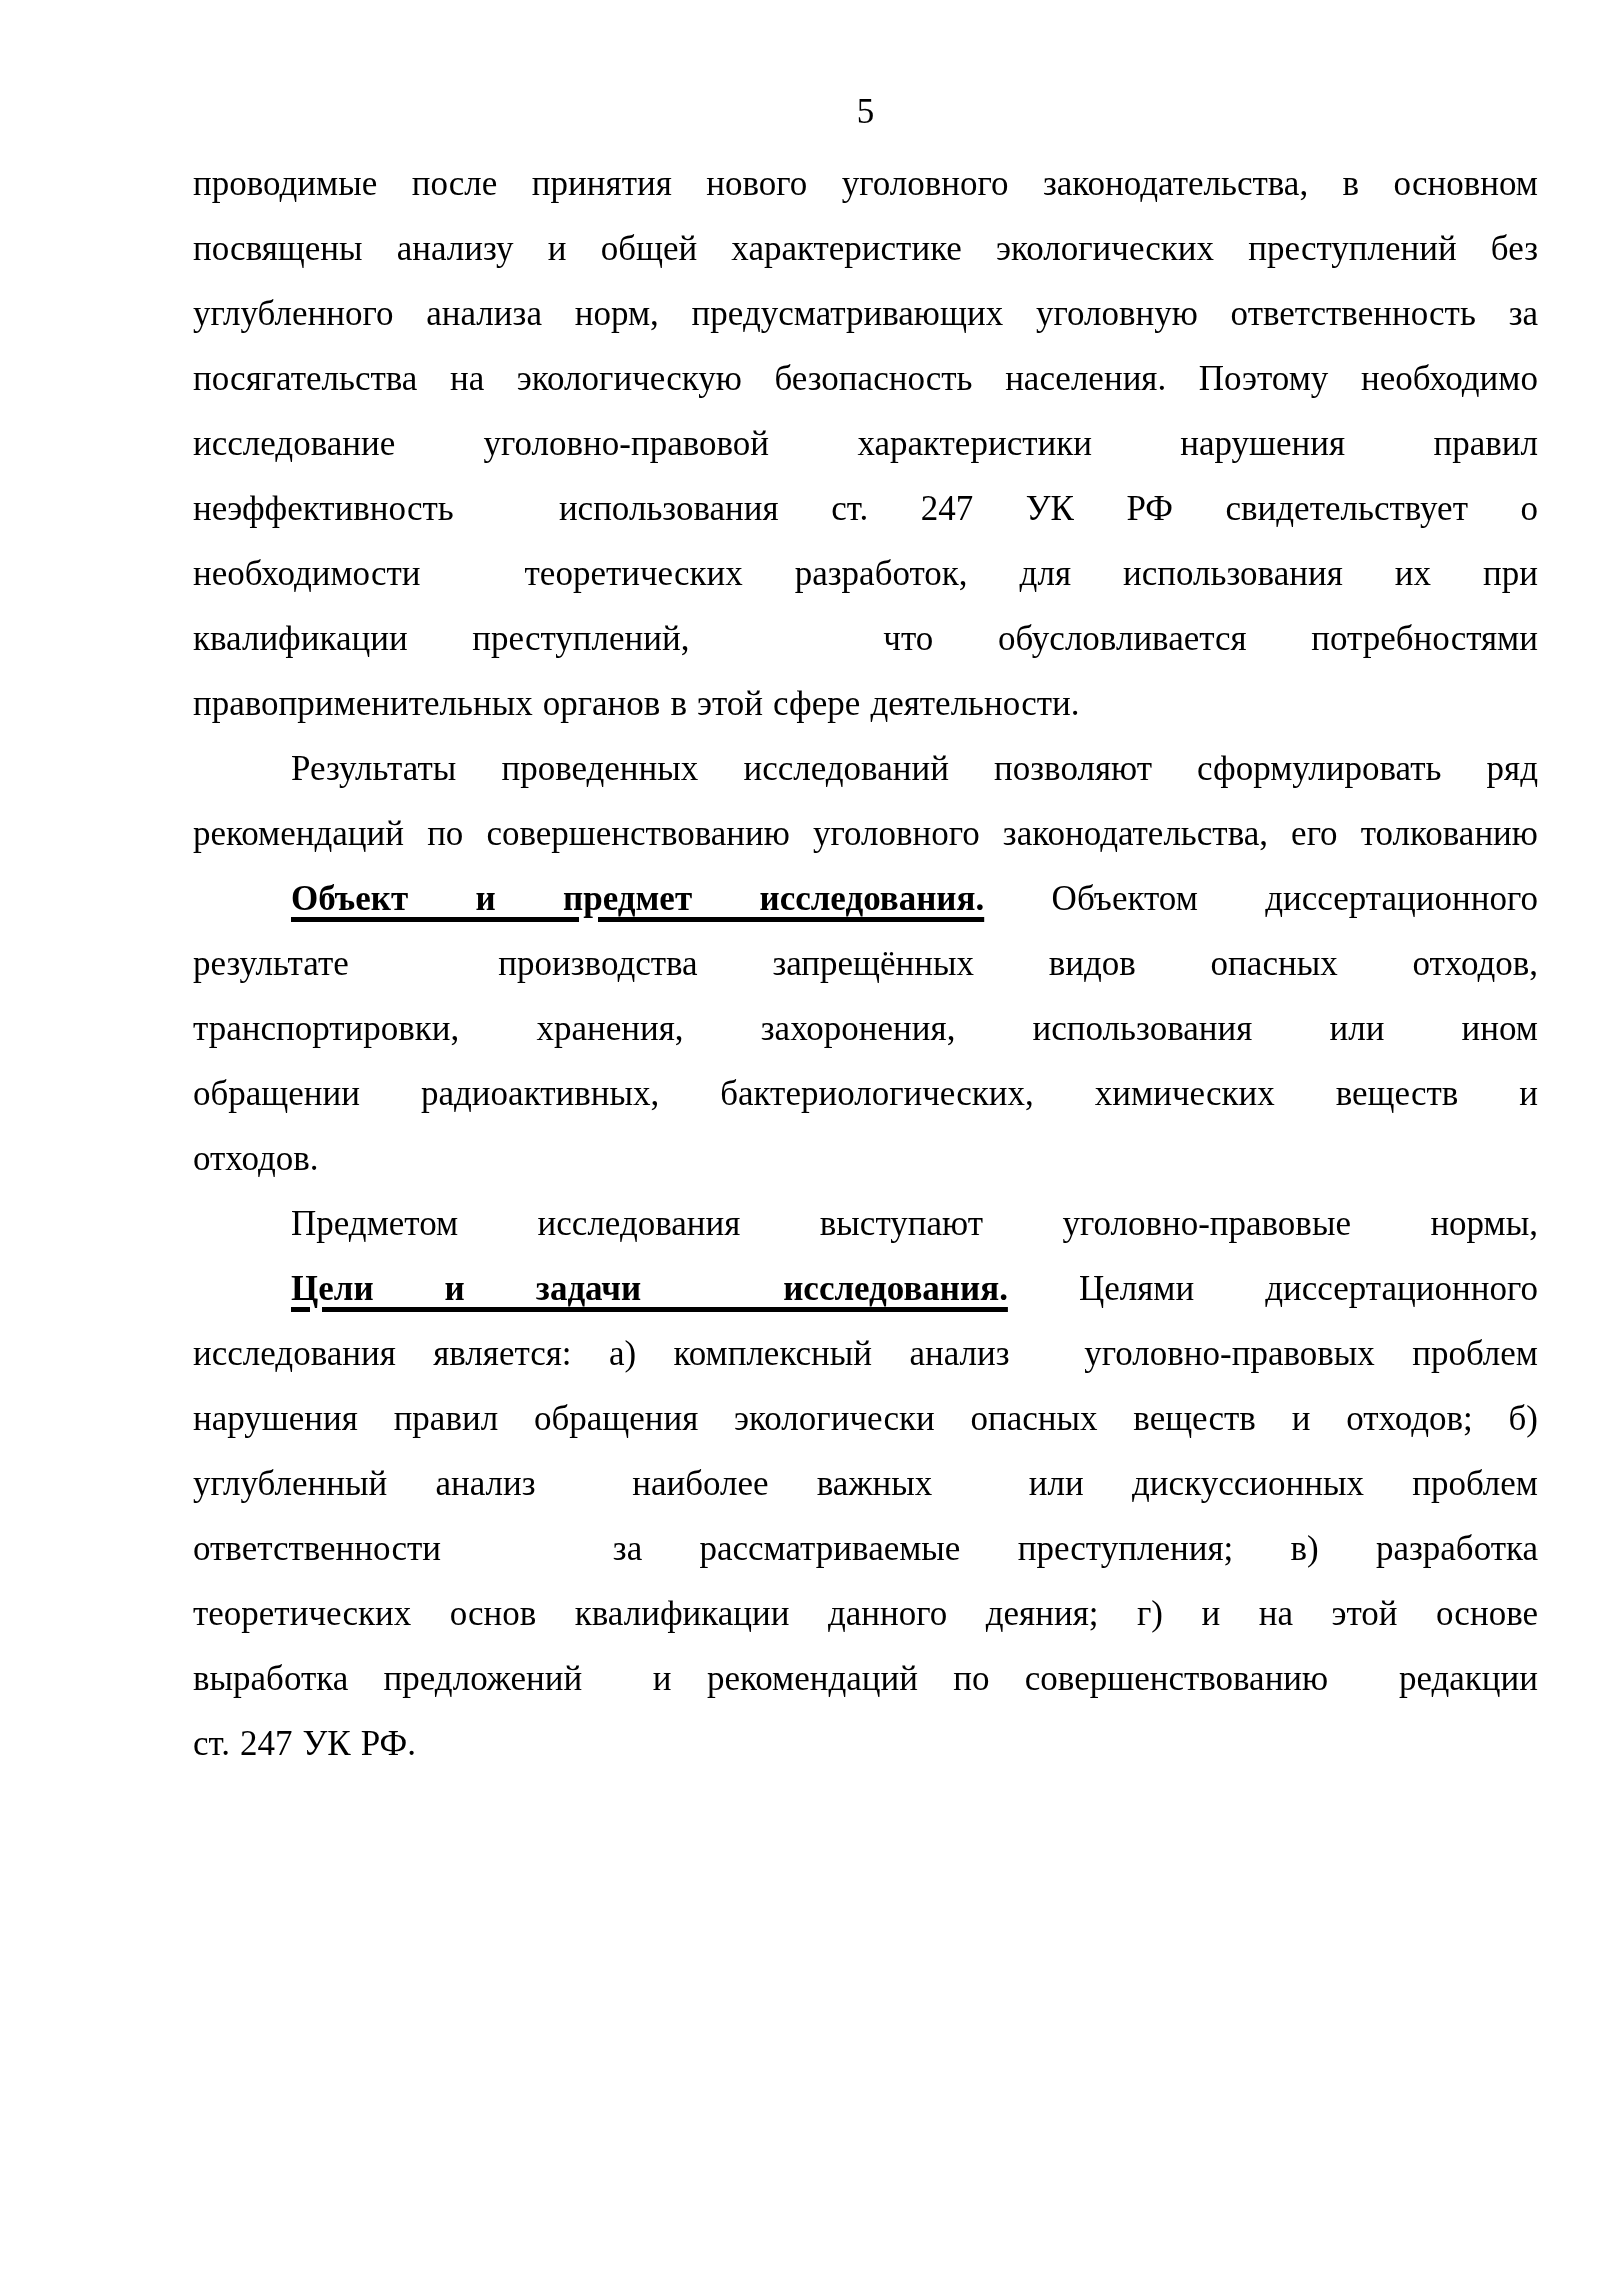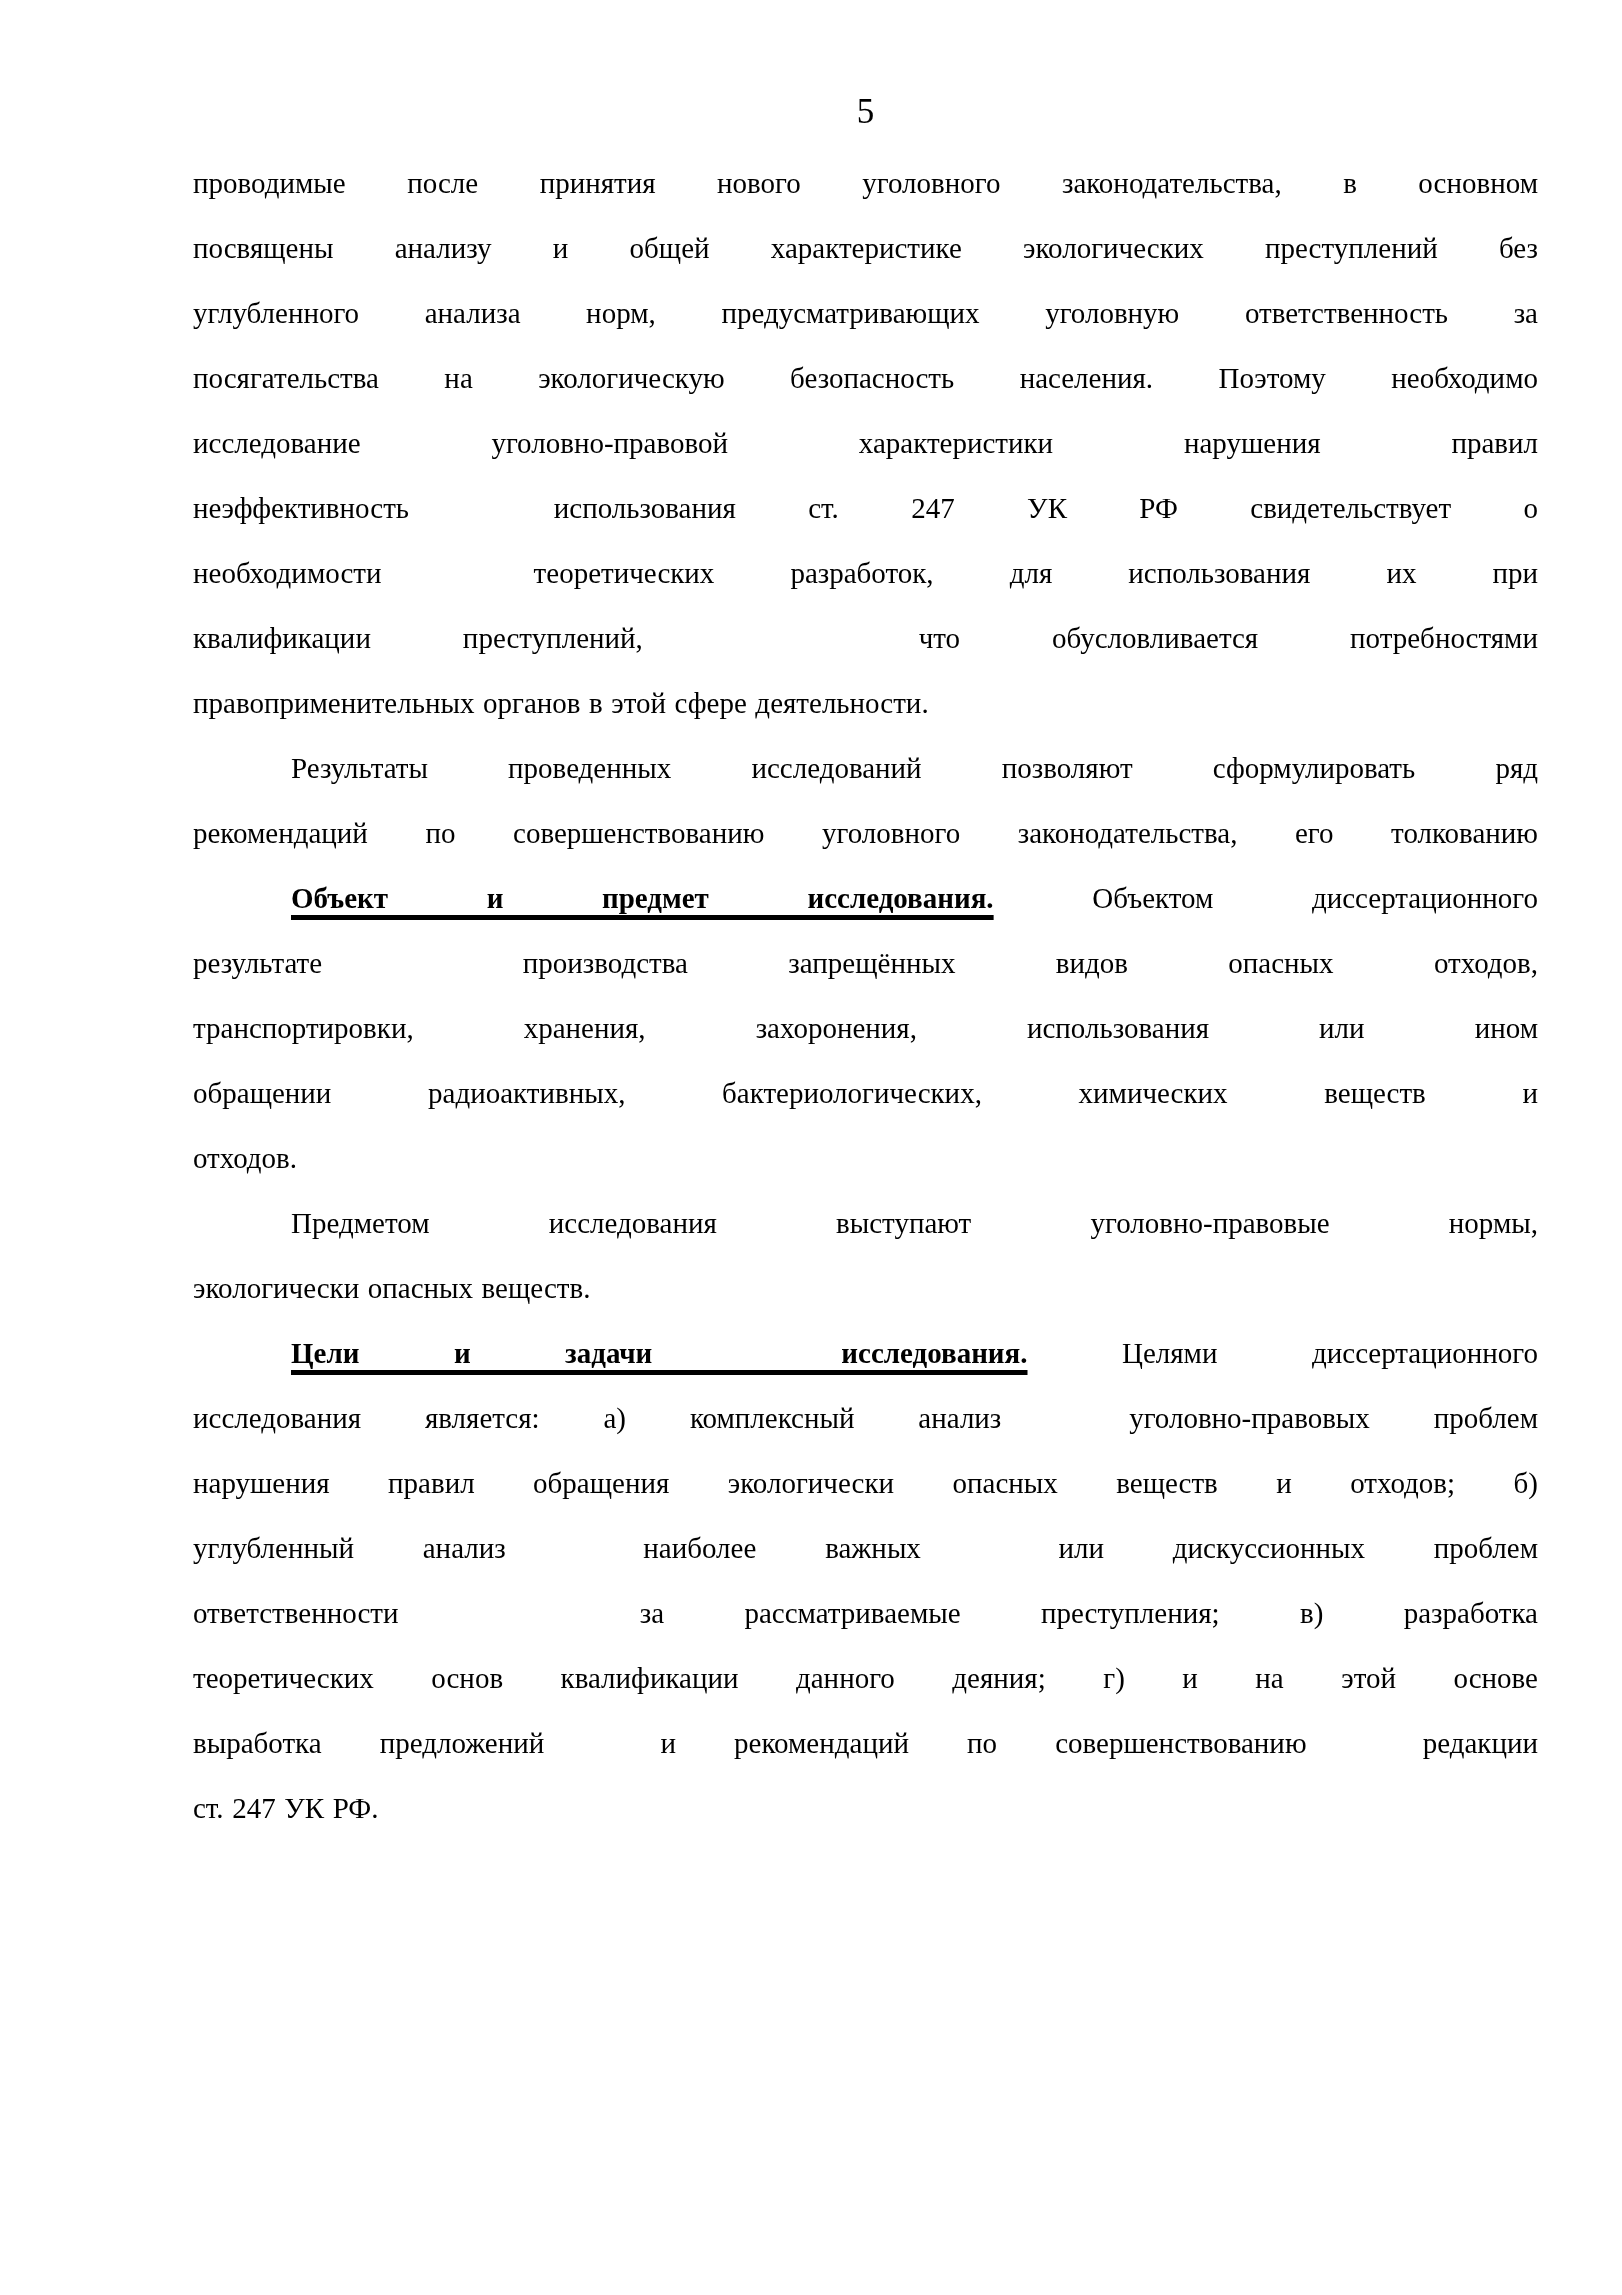--- a/index.html
+++ b/index.html
@@ -18,21 +18,21 @@
   .page-number {
     height: 65px;
     line-height: 65px;
     font-size: 35px;
     text-align: center;
   }
   .doc-body { margin-top: 6.5px; }
   .line {
     height: 65px;
     line-height: 65px;
-    font-size: 29px;
+    font-size: 35px;
     white-space: pre-wrap;
     word-spacing: 1.3px;
   }
   .line.justify { text-align: justify; text-align-last: justify; }
   .line.left    { text-align: right;    text-align-last: left; }
   .line.indent  { text-indent: 98px; }
   .seg-normal { font-weight: normal; }
   .seg-heading {
     font-weight: bold;
     text-decoration: underline;
@@ -56,21 +56,20 @@
       <div class="line justify"><span class="seg-normal">квалификации преступлений,   что обусловливается потребностями</span></div>
       <div class="line left"><span class="seg-normal">правоприменительных органов в этой сфере деятельности.</span></div>
       <div class="line justify indent"><span class="seg-normal">Результаты проведенных исследований позволяют сформулировать ряд</span></div>
       <div class="line justify"><span class="seg-normal">рекомендаций по совершенствованию уголовного законодательства, его толкованию</span></div>
       <div class="line justify indent"><span class="seg-heading">Объект и предмет исследования.</span><span class="seg-normal"> Объектом диссертационного</span></div>
       <div class="line justify"><span class="seg-normal">результате  производства запрещённых видов опасных отходов,</span></div>
       <div class="line justify"><span class="seg-normal">транспортировки, хранения, захоронения, использования или ином</span></div>
       <div class="line justify"><span class="seg-normal">обращении радиоактивных, бактериологических, химических веществ и</span></div>
       <div class="line left"><span class="seg-normal">отходов.</span></div>
       <div class="line justify indent"><span class="seg-normal">Предметом исследования выступают уголовно-правовые нормы,</span></div>
-      <div class="line left"><span class="seg-normal">экологически опасных веществ.</span></div>
       <div class="line justify indent"><span class="seg-heading">Цели и задачи  исследования.</span><span class="seg-normal"> Целями диссертационного</span></div>
       <div class="line justify"><span class="seg-normal">исследования является: а) комплексный анализ  уголовно-правовых проблем</span></div>
       <div class="line justify"><span class="seg-normal">нарушения правил обращения экологически опасных веществ и отходов; б)</span></div>
       <div class="line justify"><span class="seg-normal">углубленный анализ  наиболее важных  или дискуссионных проблем</span></div>
       <div class="line justify"><span class="seg-normal">ответственности   за рассматриваемые преступления; в) разработка</span></div>
       <div class="line justify"><span class="seg-normal">теоретических основ квалификации данного деяния; г) и на этой основе</span></div>
       <div class="line justify"><span class="seg-normal">выработка предложений  и рекомендаций по совершенствованию  редакции</span></div>
       <div class="line left"><span class="seg-normal">ст. 247 УК РФ.</span></div>
     </div>
 </div>

